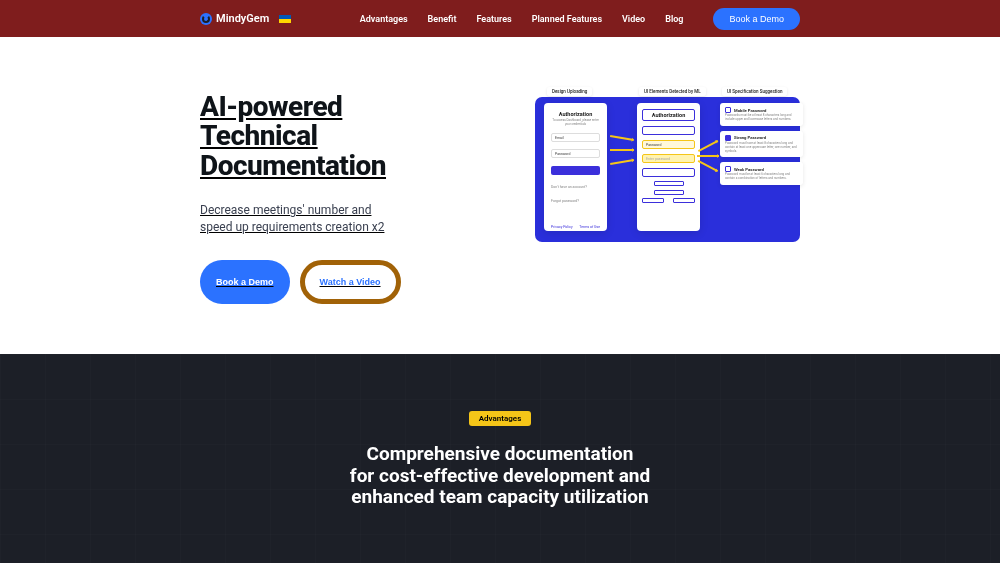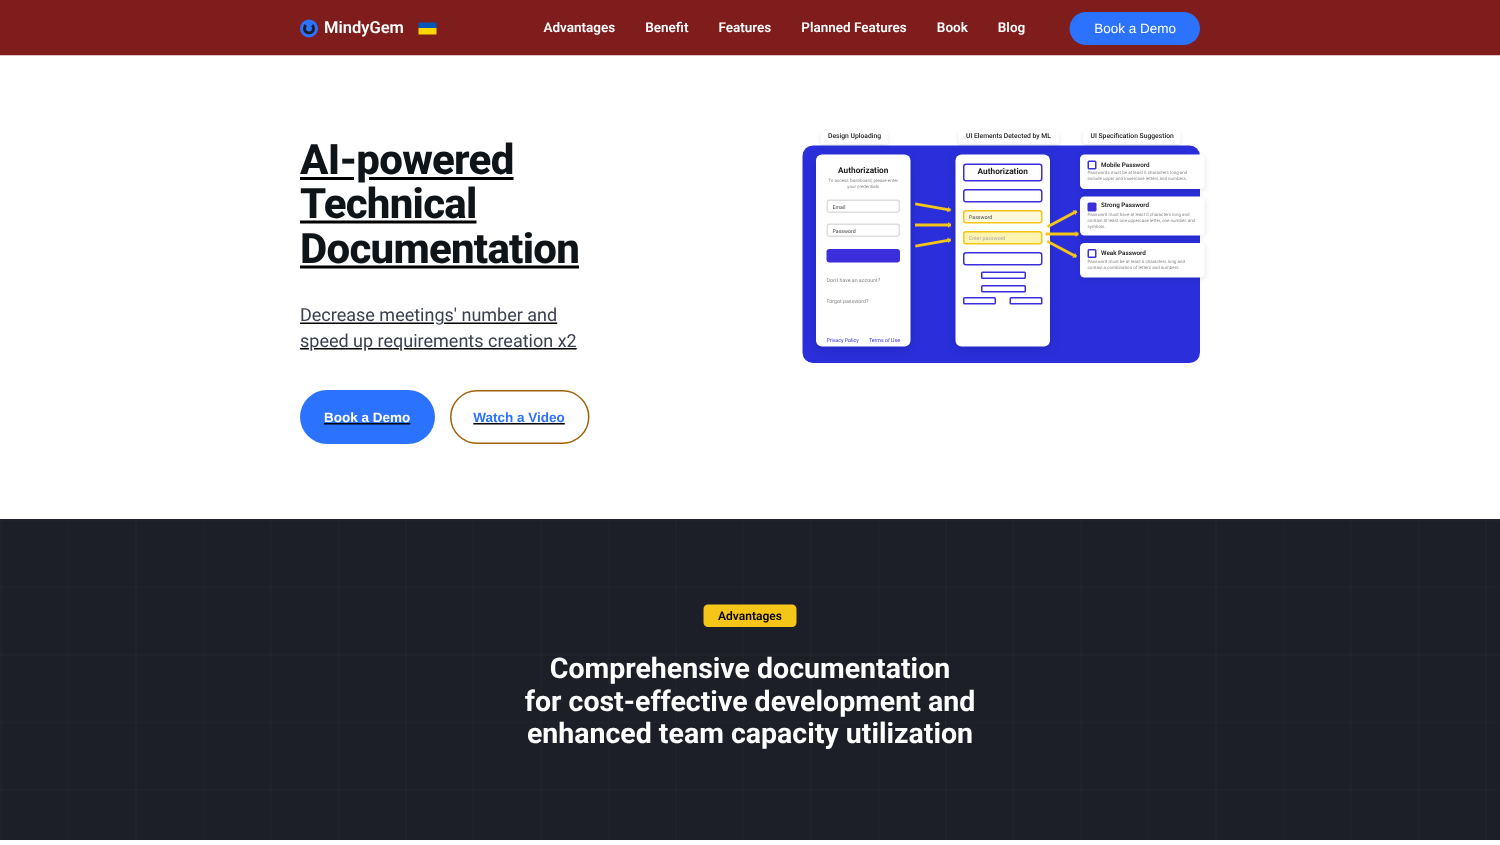--- a/index.html
+++ b/index.html
@@ -16,21 +16,21 @@
 .nav a { color: #fff; font-size: 9px; font-weight: 600; text-decoration: none; }
 .header-cta { background: #2b72ff; color: #fff; font-size: 9px; font-weight: 500; padding: 6px 16px; border-radius: 50px; border: none; cursor: pointer; }
 
 
 .hero { background: #fff; padding: 55px 200px 50px; display: flex; gap: 50px; }
 .hero-left { flex: 1; max-width: 280px; text-decoration: underline; }
 .hero-title { font-size: 28px; font-weight: 800; color: #0f1419; line-height: 1.05; letter-spacing: -0.5px; }
 .hero-sub { font-size: 12px; color: #3a4050; margin-top: 22px; line-height: 1.4; }
 .hero-actions { display: flex; gap: 10px; margin-top: 24px; }
 .btn-primary { background: #2b72ff; color: #fff; font-size: 9px; font-weight: 600; padding: 7px 16px; border-radius: 50px; border: none; cursor: pointer; }
-.btn-outline { background: transparent; color: #2b72ff; font-size: 9px; font-weight: 600; padding: 12px 15px; border-radius: 50px; border: 1px solid #a16207; cursor: pointer; }
+.btn-outline { background: transparent; color: #2b72ff; font-size: 9px; font-weight: 600; padding: 12px 15px; border-radius: 50px; border: 5px solid #a16207; cursor: pointer; }
 
 
 .hero-right { flex: 1; }
 .graphic { width: 265px; height: 145px; background: #2a2fdb; border-radius: 7px; position: relative; margin-left: 10px; margin-top: 5px; }
 .card { position: absolute; background: #fff; border-radius: 4px; box-shadow: 0 2px 8px rgba(0,0,0,0.12); }
 .tag { position: absolute; background: #fff; border-radius: 2px; padding: 2px 5px; font-size: 4.5px; color: #1a1a1a; font-weight: 500; box-shadow: 0 1px 3px rgba(0,0,0,0.1); }
 .tag1 { top: -10px; left: 12px; }
 .tag2 { top: -10px; left: 104px; }
 .tag3 { top: -10px; left: 187px; }
 .card1 { left: 9px; top: 6px; width: 63px; height: 128px; padding: 8px 7px; }
@@ -83,21 +83,21 @@
   <div class="logo">
     <span class="logo-icon"></span>
     <span class="logo-text">MindyGem</span>
     <span class="flag"></span>
   </div>
   <nav class="nav">
     <a href="#">Advantages</a>
     <a href="#">Benefit</a>
     <a href="#">Features</a>
     <a href="#">Planned Features</a>
-    <a href="#">Book</a>
+    <a href="#">Video</a>
     <a href="#">Blog</a>
   </nav>
   <button class="header-cta">Book a Demo</button>
 </header>
 
 <section class="hero">
   <div class="hero-left">
     <h1 class="hero-title">
       <span>AI-powered</span><br>
       <span>Technical</span><br>

